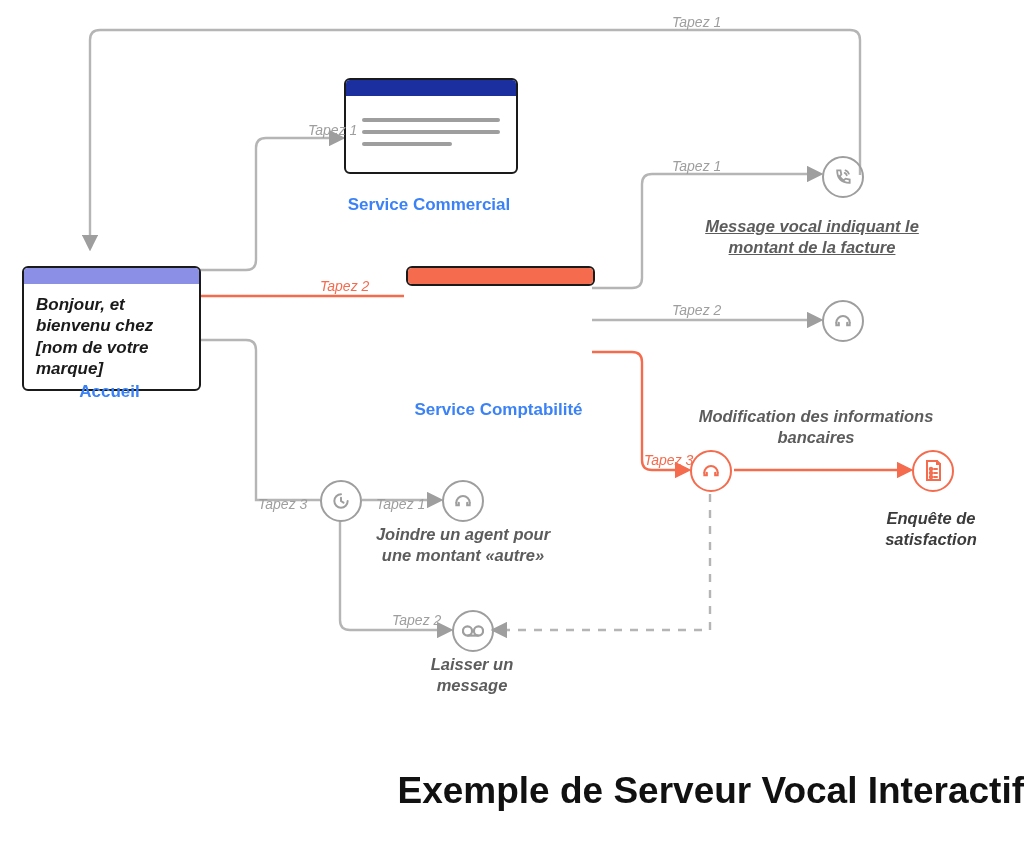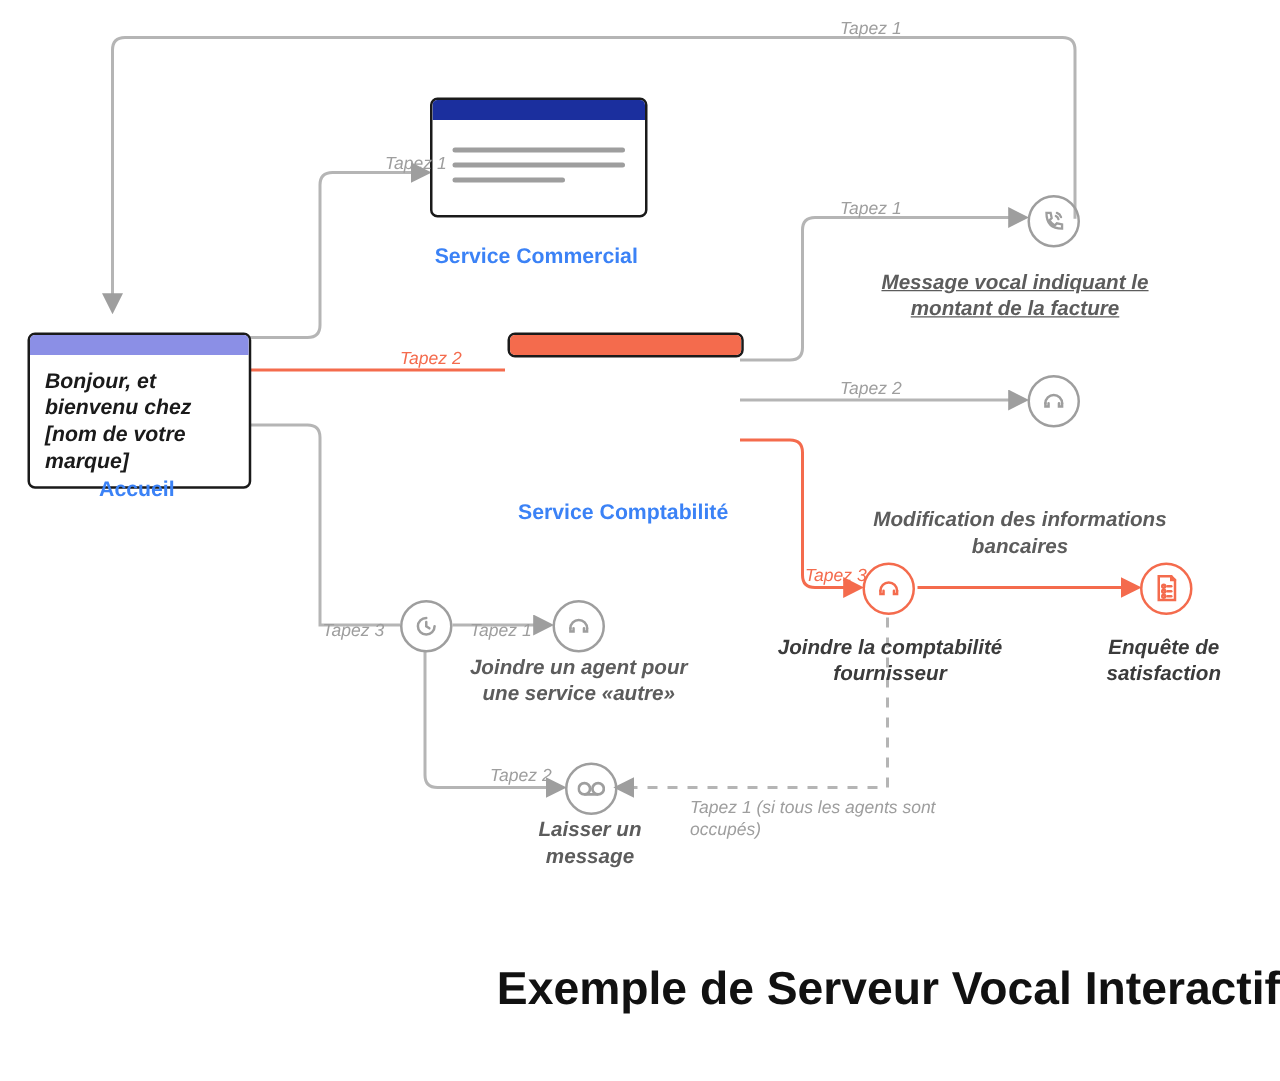--- a/index.html
+++ b/index.html
@@ -84,37 +84,36 @@
 
   <div class="edge-label" style="left:308px;top:122px;">Tapez 1</div>
   <div class="edge-label orange" style="left:320px;top:278px;">Tapez 2</div>
   <div class="edge-label" style="left:258px;top:496px;">Tapez 3</div>
   <div class="edge-label" style="left:376px;top:496px;">Tapez 1</div>
   <div class="edge-label" style="left:392px;top:612px;">Tapez 2</div>
   <div class="edge-label" style="left:672px;top:158px;">Tapez 1</div>
   <div class="edge-label" style="left:672px;top:302px;">Tapez 2</div>
   <div class="edge-label orange" style="left:644px;top:452px;">Tapez 3</div>
   <div class="edge-label" style="left:672px;top:14px;">Tapez 1</div>
-  <div class="edge-label" style="left:552px;top:636px;width:200px;text-align:left;line-height:1.3;">Tapez 1 (si tous les agents sont occupés)</div>
 
   <div class="icon-circle" style="left:320px;top:480px;">
     <svg width="20" height="20" viewBox="0 0 24 24" fill="none" stroke="#9e9e9e" stroke-width="2.4" stroke-linecap="round">
         <path d="M12 4 A8 8 0 1 0 20 12"></path>
         <path d="M12 8 L12 12 L15 14"></path>
       </svg>
   </div>
 
   <div class="icon-circle" style="left:442px;top:480px;">
     <svg width="20" height="20" viewBox="0 0 24 24" fill="none" stroke="#9e9e9e" stroke-width="2.4" stroke-linecap="round">
         <path d="M4 14 A8 8 0 0 1 20 14"></path>
         <path d="M4 14 v3 h3 v-3"></path>
         <path d="M20 14 v3 h-3 v-3"></path>
       </svg>
   </div>
-  <div class="sub-label" style="left:368px;top:524px;width:190px;">Joindre un agent pour une service «autre»</div>
+  <div class="sub-label" style="left:368px;top:524px;width:190px;">Joindre un agent pour une montant «autre»</div>
 
   <div class="icon-circle" style="left:452px;top:610px;">
     <svg width="22" height="14" viewBox="0 0 24 14" fill="none" stroke="#9e9e9e" stroke-width="2.4">
         <circle cx="6" cy="7" r="5"></circle>
         <circle cx="18" cy="7" r="5"></circle>
         <line x1="6" y1="12" x2="18" y2="12"></line>
       </svg>
   </div>
   <div class="sub-label" style="left:412px;top:654px;width:120px;text-align:center;">Laisser un message</div>
 
@@ -136,21 +135,20 @@
   </div>
   <div class="sub-label" style="left:696px;top:358px;width:240px;margin-top:48px;">Modification des informations bancaires</div>
 
   <div class="icon-circle orange" style="left:690px;top:450px;">
     <svg width="20" height="20" viewBox="0 0 24 24" fill="none" stroke="#f46b4d" stroke-width="2.4" stroke-linecap="round">
         <path d="M4 14 A8 8 0 0 1 20 14"></path>
         <path d="M4 14 v3 h3 v-3"></path>
         <path d="M20 14 v3 h-3 v-3"></path>
       </svg>
   </div>
-  <div class="sub-label dark" style="left:612px;top:508px;width:200px;">Joindre la comptabilité fournisseur</div>
 
   <div class="icon-circle orange" style="left:912px;top:450px;">
     <svg width="18" height="22" viewBox="0 0 18 22" fill="none" stroke="#f46b4d" stroke-width="2" stroke-linecap="round">
         <path d="M3 1 h10 l3 3 v16 h-13 z"></path>
         <path d="M13 1 v3 h3"></path>
         <circle cx="7" cy="9" r="1.2"></circle>
         <circle cx="7" cy="13" r="1.2"></circle>
         <circle cx="7" cy="17" r="1.2"></circle>
         <line x1="10" y1="9" x2="13" y2="9"></line>
         <line x1="10" y1="13" x2="13" y2="13"></line>

